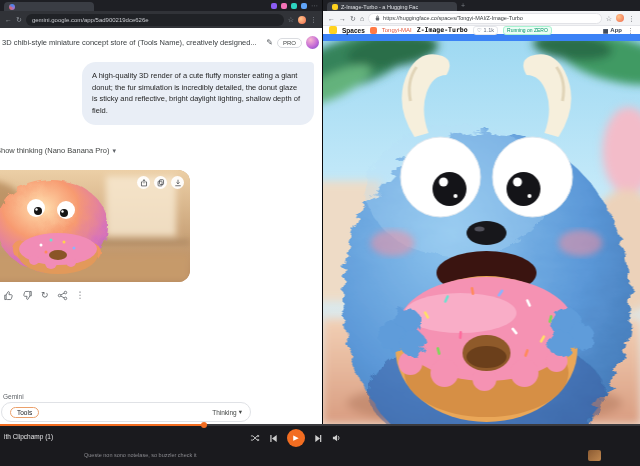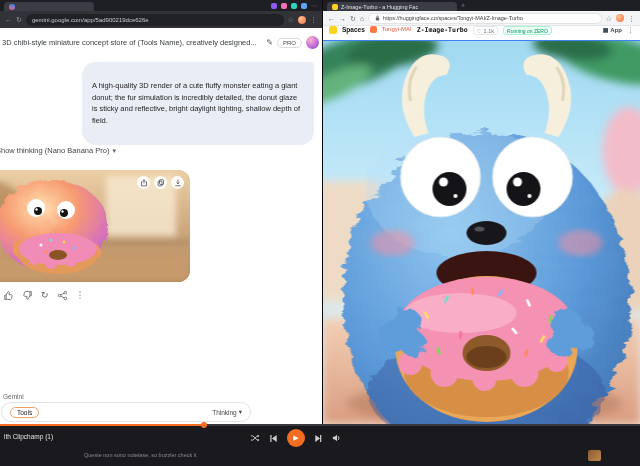--- a/index.html
+++ b/index.html
@@ -31,35 +31,35 @@
   .glyph.dark{color:#5f6368}
   .avatar-mini{width:8px;height:8px;border-radius:50%;background:radial-gradient(circle at 35% 35%,#ffc48a,#f06a4d)}
 
   
   .page{position:absolute;top:28px;left:0;right:0;bottom:0;background:#fff}
   .convo-head{position:absolute;top:8px;left:2px;right:3px;display:flex;align-items:center;gap:4px}
   .convo-title{flex:1;font-size:7.5px;color:#3c4043;white-space:nowrap;overflow:hidden;text-overflow:ellipsis}
   .pencil{font-size:8px;color:#5f6368}
   .pro{font-size:6px;color:#444746;border:1px solid #dadce0;border-radius:8px;padding:1px 5px;flex:0 0 auto}
   .avatar{width:13px;height:13px;border-radius:50%;background:radial-gradient(circle at 35% 30%,#f8b7d0,#c46bd6 55%,#6f49c9);flex:0 0 auto}
-  .bubble{position:absolute;top:34px;left:82px;right:8px;background:#e9eef6;color:#1f1f1f;font-size:7.5px;line-height:1.55;padding:18px 10px;border-radius:14px 4px 14px 14px}
+  .bubble{position:absolute;top:34px;left:82px;right:8px;background:#e9eef6;color:#1f1f1f;font-size:7.5px;line-height:1.55;padding:8px 10px;border-radius:14px 4px 14px 14px}
   .thinking-row{position:absolute;top:118px;left:-4px;display:flex;align-items:center;gap:3px;font-size:7.5px;color:#444746}
   .imgcard{position:absolute;top:142px;left:-44px;width:234px;height:112px;border-radius:12px;overflow:hidden;background:#caa27a}
   .imgbtns{position:absolute;top:6px;right:6px;display:flex;gap:4px}
   .cbtn{width:13px;height:13px;border-radius:50%;background:rgba(255,255,255,.92);display:flex;align-items:center;justify-content:center}
   .actions{position:absolute;top:262px;left:3px;display:flex;align-items:center;gap:8px;color:#5f6368}
   .actions svg{display:block}
   .actions .glyph{font-size:9px;color:#5f6368}
   .brand{position:absolute;bottom:24px;left:3px;font-size:6.5px;color:#5f6368}
   .inputpill{position:absolute;bottom:2px;left:1px;width:250px;height:20px;border:1px solid #e0e2e6;border-radius:13px;background:#fff;display:flex;align-items:center;justify-content:space-between;padding:0 8px}
   .tools{font-size:6.5px;color:#202124;border:1px solid #eba06b;border-radius:9px;padding:1px 6px}
   .model{display:flex;align-items:center;gap:2px;font-size:6.5px;color:#444746}
 
   
-  .hfheader{height:15px;background:#fff;border-bottom:1px solid #3b82f6;display:flex;align-items:flex-start;gap:5px;padding:0 6px}
+  .hfheader{height:15px;background:#fff;border-bottom:7px solid #3b82f6;display:flex;align-items:center;gap:5px;padding:0 6px}
   .hflogo{width:8px;height:8px;border-radius:2px;background:#ffd21e}
   .hfspaces{font-size:6.5px;font-weight:bold;color:#111}
   .orgav{width:7px;height:7px;border-radius:2px;background:#ff7a45}
   .orgname{font-size:6px;color:#e2583e}
   .spacename{font-size:6.5px;font-weight:bold;color:#111;font-family:"DejaVu Sans Mono",monospace}
   .likes{display:flex;align-items:center;gap:2px;font-size:5.5px;color:#6b7280;border:1px solid #e5e7eb;border-radius:3px;padding:0 3px;height:9px}
   .status{font-size:5px;color:#059669;background:#ecfdf5;border:1px solid #a7f3d0;border-radius:3px;padding:0 3px;height:9px;display:flex;align-items:center}
   .hfspacer{flex:1}
   .applabel{display:flex;align-items:center;gap:2px;font-size:6px;color:#374151;font-weight:bold}
   .hero{position:absolute;top:41px;left:0;right:0;bottom:0;background:#bfe6f6}

